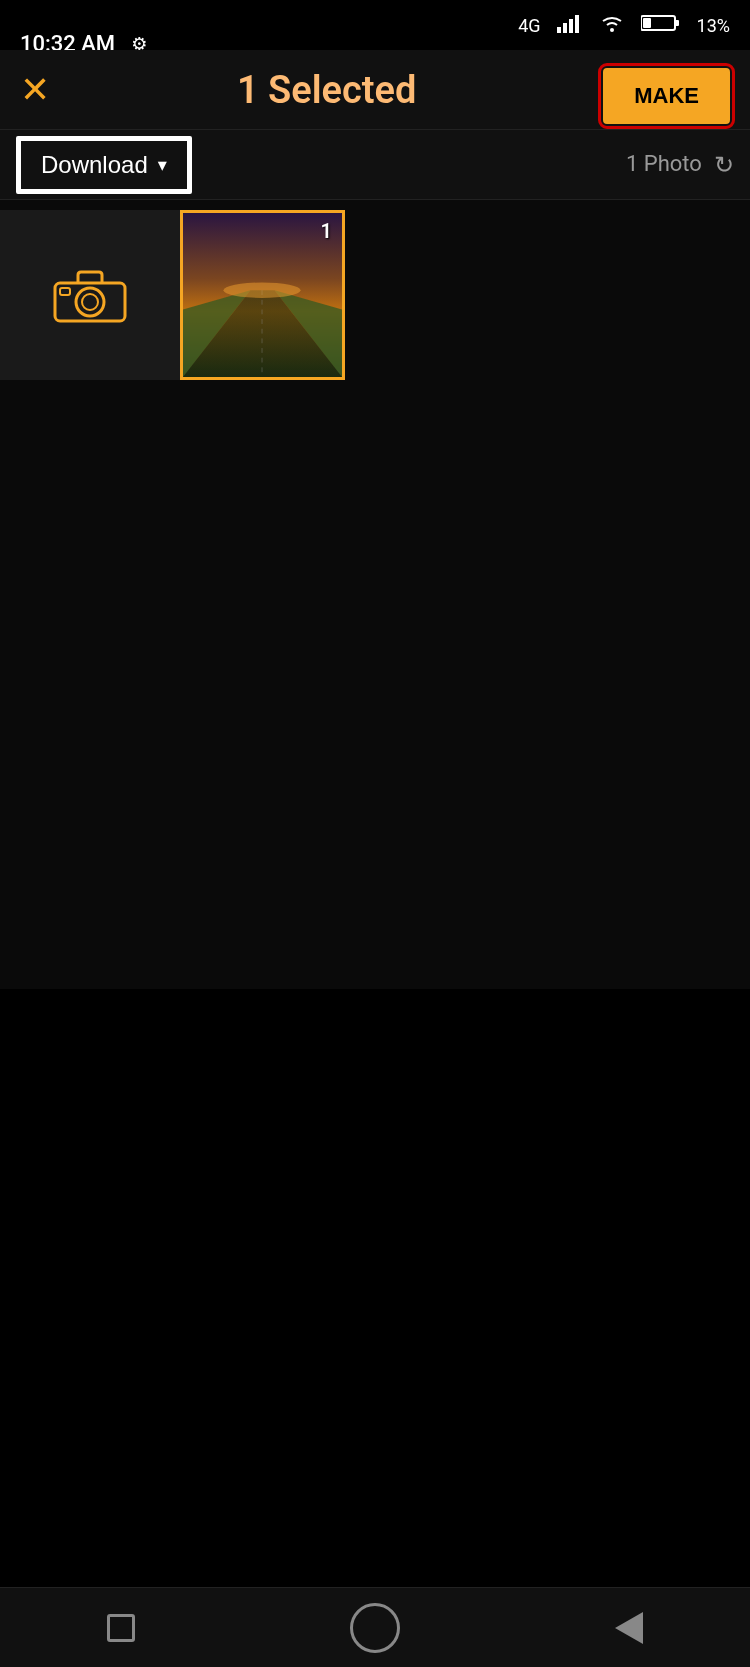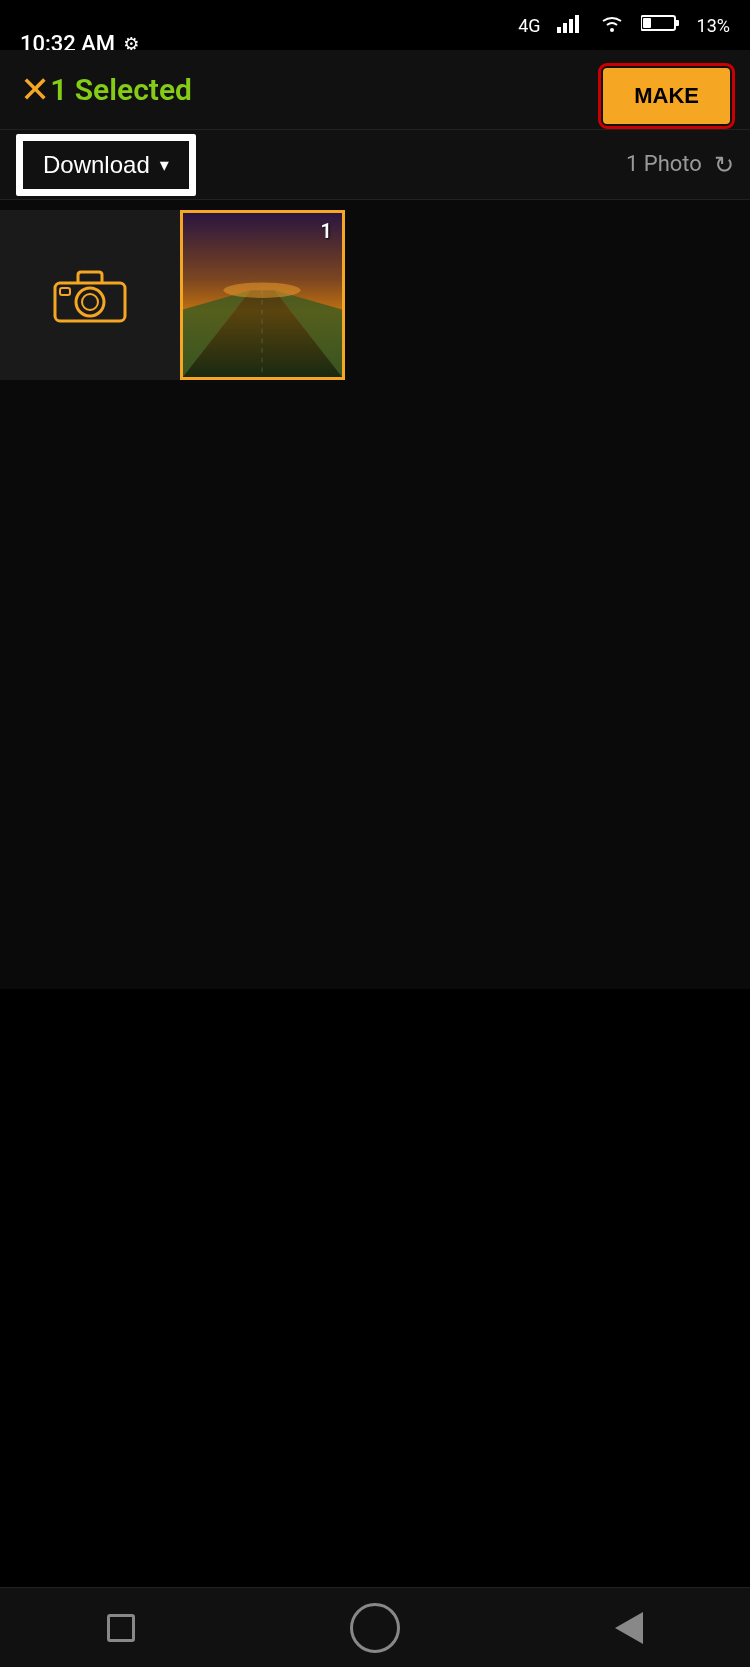--- a/index.html
+++ b/index.html
@@ -22,21 +22,21 @@
       align-items: center;
       justify-content: space-between;
       padding: 0 20px;
     }
     .status-time {
       font-size: 22px;
       font-weight: 500;
       color: #fff;
       display: flex;
       align-items: center;
-      gap: 8px;
+      gap: 16px;
       margin-top: 36px;
     }
     .status-icons {
       display: flex;
       align-items: center;
       gap: 16px;
       font-size: 18px;
       color: #fff;
     }
     .gear-icon {
@@ -54,24 +54,25 @@
       border-bottom: 1px solid #222;
     }
     .close-btn {
       font-size: 36px;
       color: #f5a623;
       cursor: pointer;
       background: none;
       border: none;
     }
     .selected-title {
-      font-size: 30px;
+      font-size: 38px;
       font-weight: 600;
-      color: #84cc16;
+      color: #fdba74;
       flex: 1;
+      text-align: center;
     }
     .make-btn {
       background: #f5a623;
       color: #000;
       font-size: 22px;
       font-weight: 700;
       padding: 12px 28px;
       border: 3px solid #f5a623;
       border-radius: 4px;
       cursor: pointer;
@@ -88,21 +89,21 @@
       align-items: center;
       justify-content: space-between;
       padding: 0 16px;
       border-bottom: 1px solid #222;
     }
     .download-btn {
       display: flex;
       align-items: center;
       gap: 10px;
       background: #111;
-      border: 7px solid #ffffff;
+      border: 5px solid #ffffff;
       color: #fff;
       font-size: 24px;
       font-weight: 400;
       padding: 10px 20px;
       cursor: pointer;
       border-radius: 2px;
       outline: none;
     }
     .download-chevron {
       font-size: 18px;

